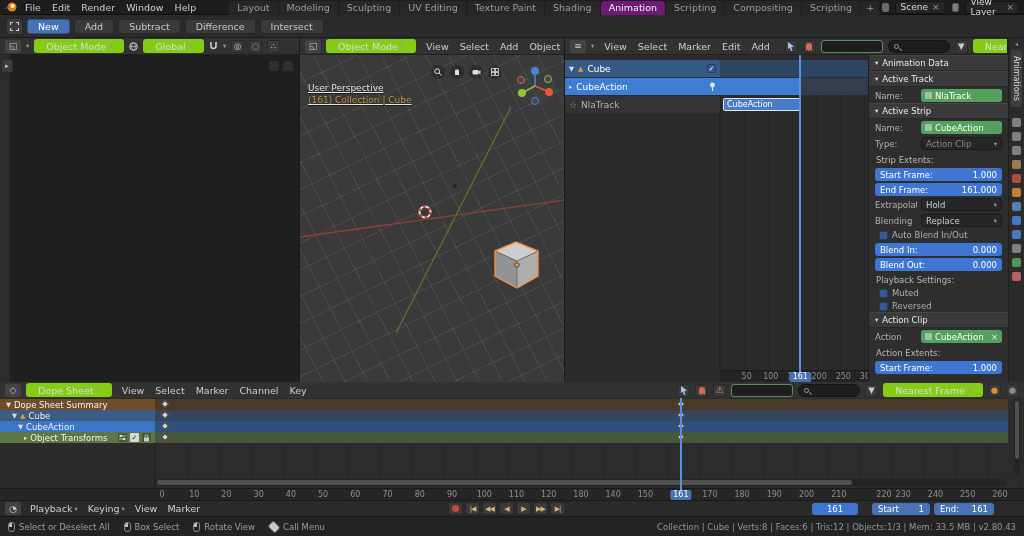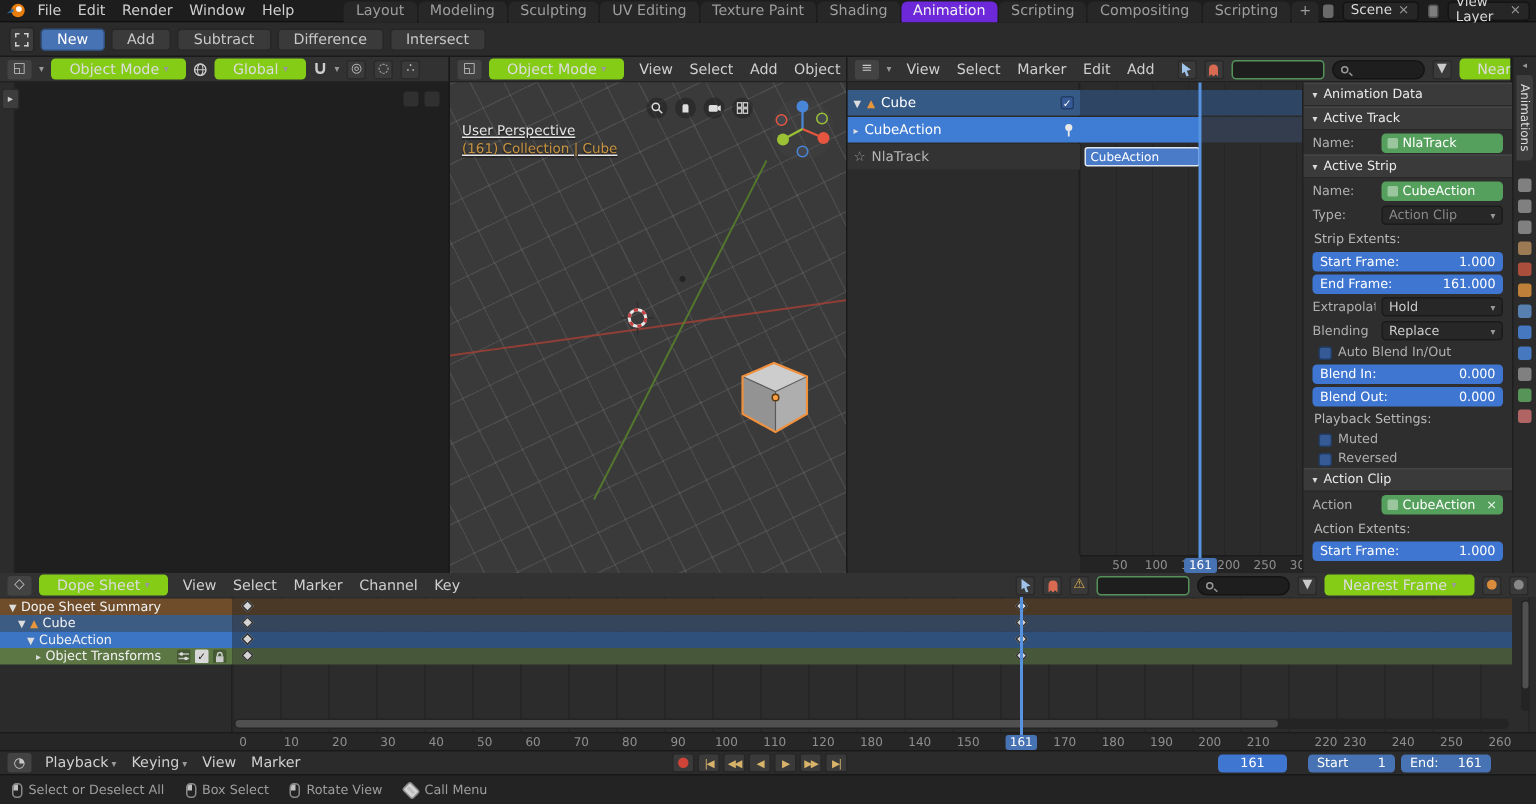--- a/index.html
+++ b/index.html
@@ -7,21 +7,21 @@
   body { background:#1d1d1d; font-family:"DejaVu Sans","Liberation Sans",sans-serif; font-size:10px; color:#d6d6d6; position:relative; cursor:default; }
   .spacer { flex:1; }
   svg { display:block; }
 
   
   #topbar { position:absolute; left:0; top:0; width:1024px; height:15px; background:#1d1d1d; border-bottom:1px solid #101010; display:flex; align-items:center; padding:0 4px; gap:2px; }
   #topbar .menus { display:flex; gap:1px; }
   .menu-item { color:#cfcfcf; padding:0 5px; font-size:9.5px; white-space:nowrap; }
   #ws-tabs { display:flex; margin-left:26px; align-items:flex-end; height:15px; }
   .ws-tab { padding:1px 8px 2px; font-size:9.5px; color:#9d9d9d; background:#272727; border-radius:4px 4px 0 0; margin-right:1px; white-space:nowrap; }
-  .ws-tab.active { background:#6d28d9; color:#f2f2f2; }
+  .ws-tab.active { background:#701a75; color:#f2f2f2; }
   .ws-tab.plus { padding:1px 5px 2px; }
   .tb-right { margin-left:auto; display:flex; gap:6px; align-items:center; }
   .selector { display:flex; align-items:center; gap:4px; background:#262626; border:1px solid #141414; border-radius:3px; padding:0 5px; height:13px; color:#dadada; font-size:9px; }
   .selector .x { color:#9a9a9a; font-size:9px; }
   .mini-sq { width:9px; height:9px; background:#6a6a6a; border-radius:2px; display:inline-block; }
   .mini-sq.img { background:#7e7e7e; border:1px solid #555; }
 
   
   #toolrow { position:absolute; left:0; top:15px; width:1024px; height:23px; background:#2b2b2b; border-bottom:1px solid #1a1a1a; display:flex; align-items:center; padding:0 6px; gap:4px; }
   .tool-icon { width:17px; height:17px; background:#3d3d3d; border:1px solid #262626; border-radius:3px; display:flex; align-items:center; justify-content:center; }
@@ -708,13 +708,14 @@
       </span>
       <span class="status-item">
         <i class="micon"></i>
         <span>Rotate View</span>
       </span>
       <span class="status-item">
         <i class="micon key"></i>
         <span>Call Menu</span>
       </span>
     </div>
+  <span id="status-info">Collection | Cube | Verts:8 | Faces:6 | Tris:12 | Objects:1/3 | Mem: 33.5 MB | v2.80.43</span>
 </footer>
 
 </body></html>

